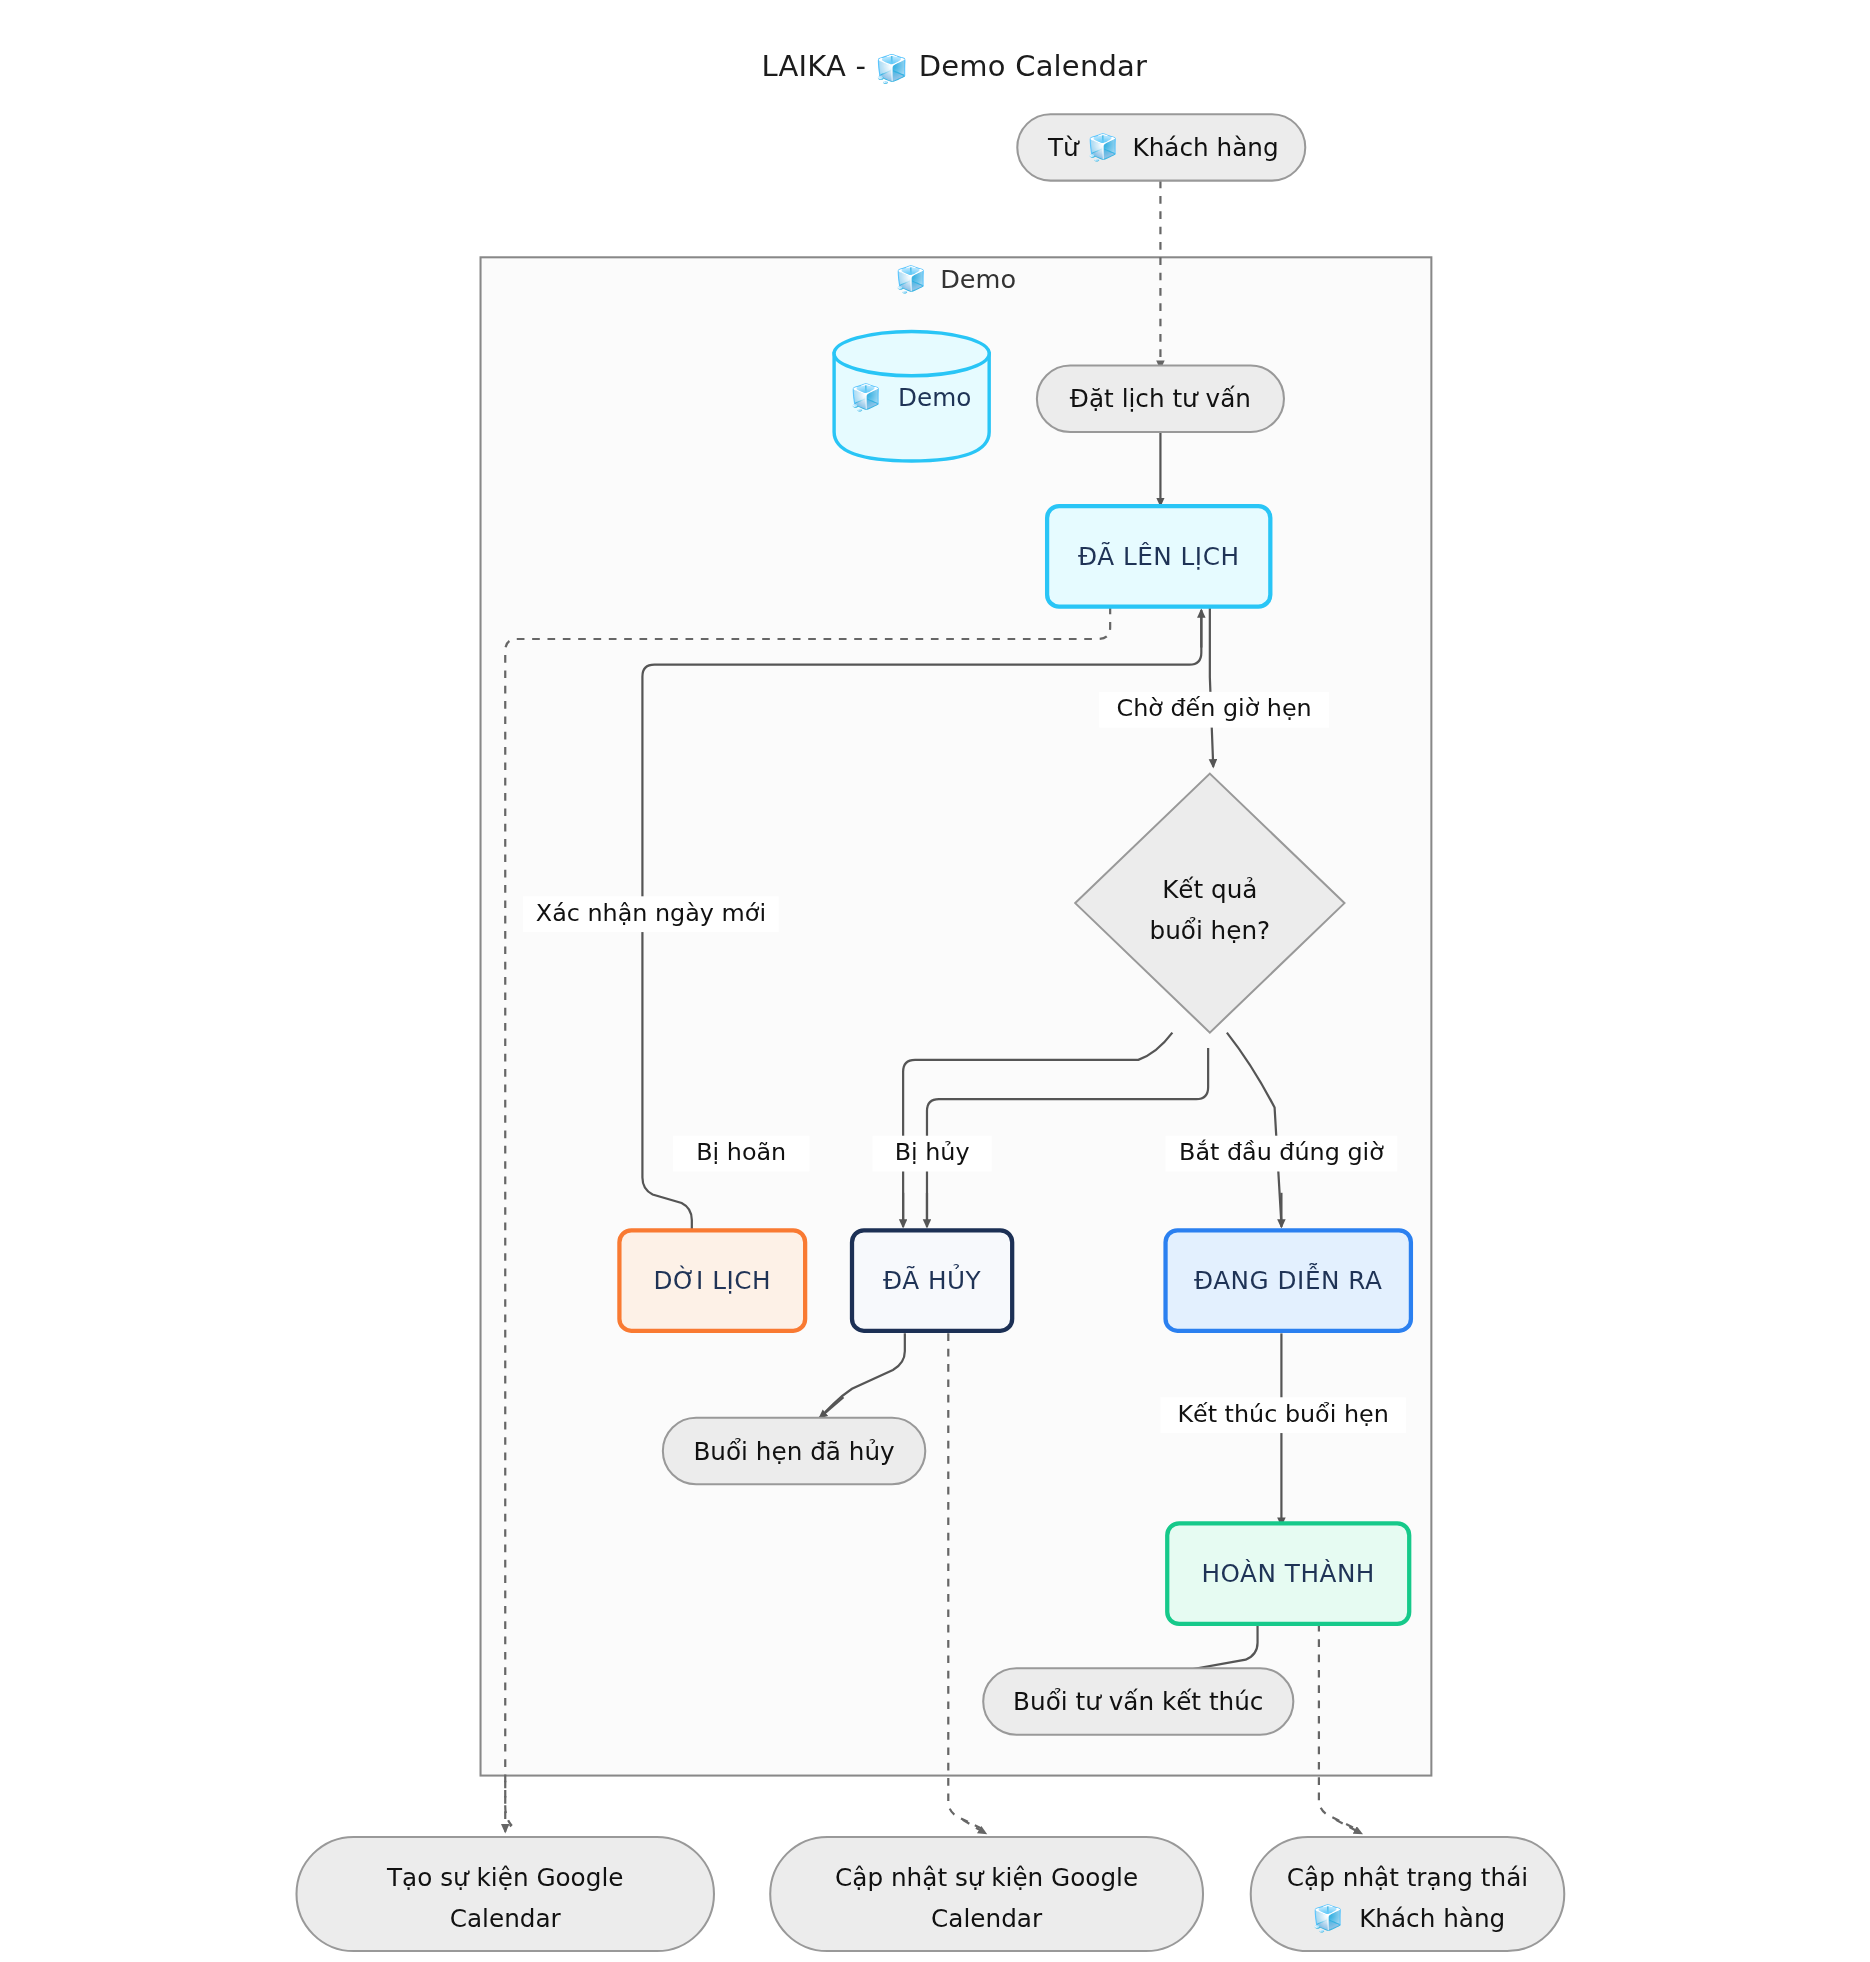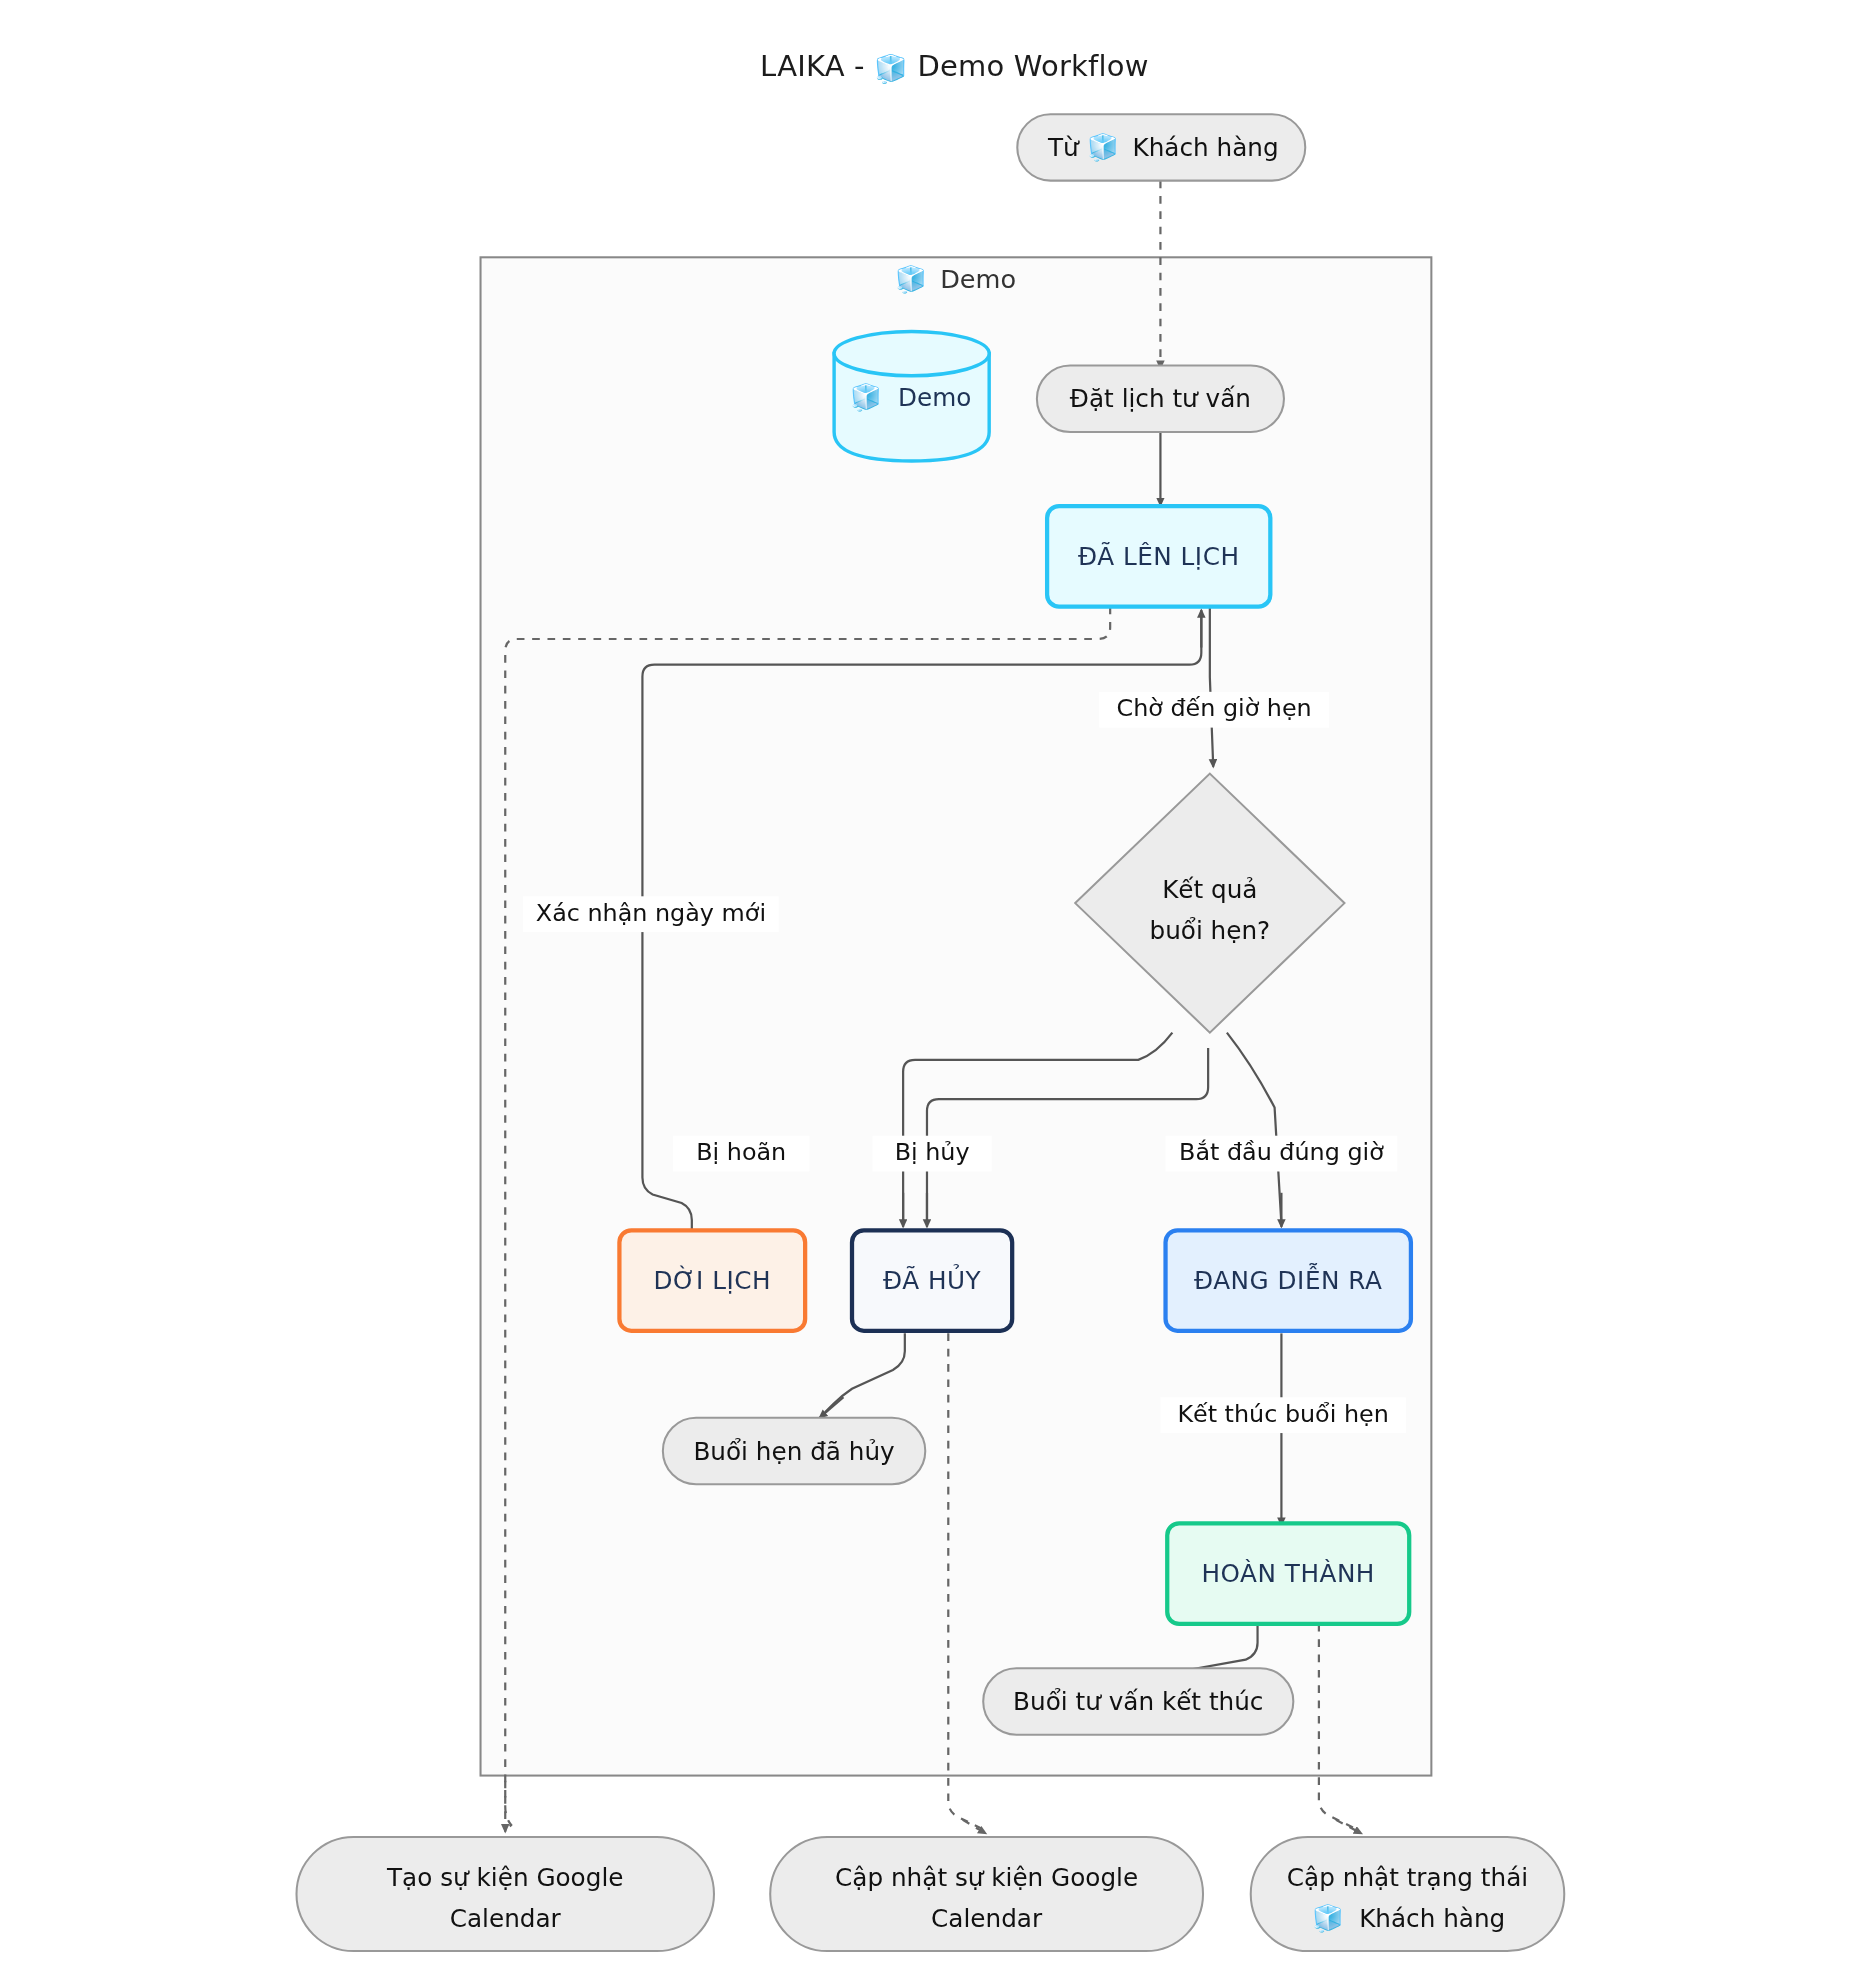--- a/index.html
+++ b/index.html
@@ -92,21 +92,21 @@
   .emoji {
     font-family: "DejaVu Sans", sans-serif;
   }
 </style>
 </head>
 <body>
 
 <div id="stage">
 
   <div id="diagram-title">
-    <span>LAIKA - </span><span class="cube emoji">🧊</span><span>&nbsp;</span><span>Demo Workflow</span>
+    <span>LAIKA - </span><span class="cube emoji">🧊</span><span>&nbsp;</span><span>Demo Calendar</span>
   </div>
 
   <svg id="flow" width="1871" height="1963" viewBox="0 0 2196 2304">
     <defs>
       <marker id="arrow" markerWidth="12" markerHeight="12" refX="9" refY="5" orient="auto" markerUnits="userSpaceOnUse">
         <path d="M0,0 L11,5 L0,10 z" fill="#555555"></path>
       </marker>
       <marker id="arrowd" markerWidth="12" markerHeight="12" refX="9" refY="5" orient="auto" markerUnits="userSpaceOnUse">
         <path d="M0,0 L11,5 L0,10 z" fill="#666666"></path>
       </marker>

